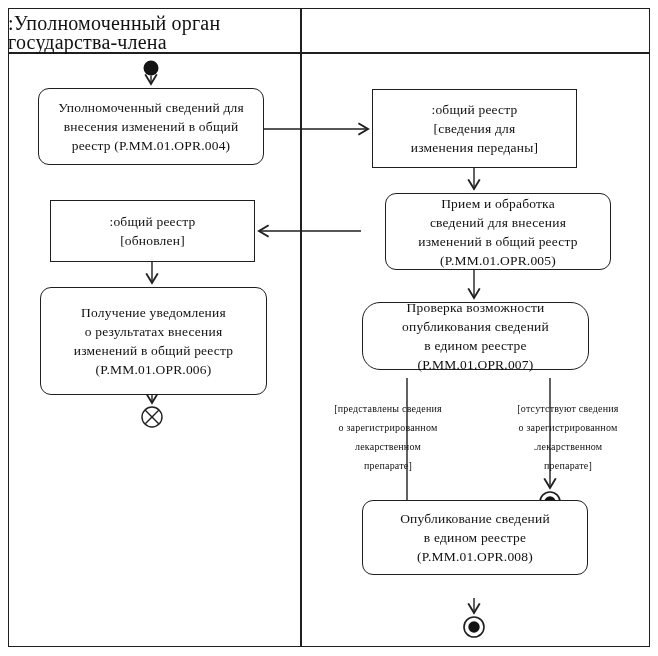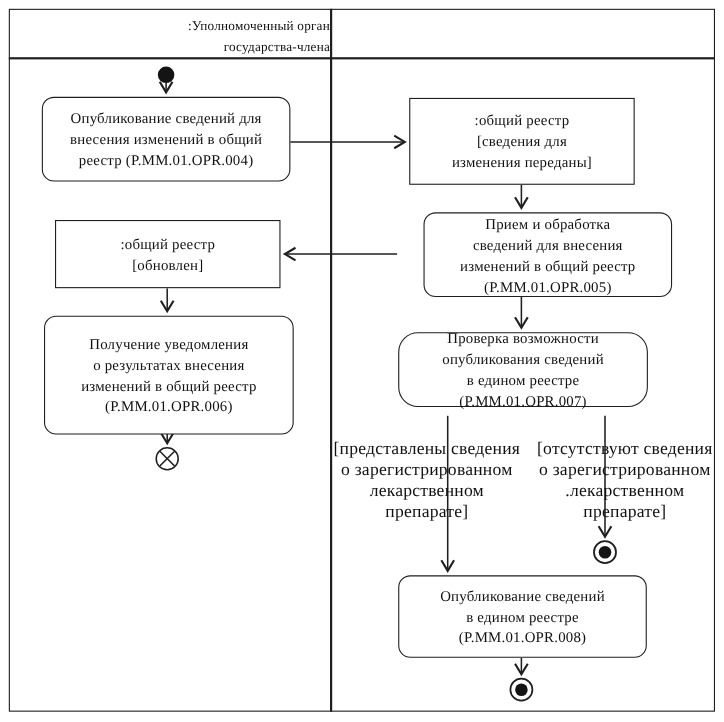--- a/index.html
+++ b/index.html
@@ -5,35 +5,35 @@
   html,body{margin:0;padding:0;background:#ffffff;}
   .stage{
     position:relative;width:658px;height:656px;background:#ffffff;
     font-family:"Liberation Serif","DejaVu Serif",serif;color:#111111;
     overflow:hidden;
   }
   .frame{position:absolute;left:8px;top:8px;width:640px;height:637px;border:1.5px solid #1f1f1f;background:transparent;}
   .vline{position:absolute;left:300px;top:8px;width:1.5px;height:639px;background:#1f1f1f;}
   .hline{position:absolute;left:8px;top:52px;width:642px;height:1.5px;background:#1f1f1f;}
   .lane-title{
-    position:absolute;text-align:right;white-space:pre-line;
-    font-size:12px;line-height:19px;letter-spacing:.2px;
+    position:absolute;text-align:left;white-space:pre-line;
+    font-size:20px;line-height:19px;letter-spacing:.2px;
   }
   .node{
     position:absolute;box-sizing:border-box;background:#ffffff;
     border:1.4px solid #1f1f1f;
     display:flex;align-items:center;justify-content:center;
     text-align:center;white-space:pre-line;
     font-size:13.5px;line-height:19px;letter-spacing:.2px;
   }
   .action{border-radius:11px;}
   .object{border-radius:0;}
   .guard{
     position:absolute;text-align:center;white-space:pre-line;
-    font-size:16px;line-height:19px;letter-spacing:.2px;background:transparent;
+    font-size:10px;line-height:19px;letter-spacing:.2px;background:transparent;
   }
   svg.overlay{position:absolute;left:0;top:0;width:658px;height:656px;}
 </style>
 </head>
 <body>
 
 <div class="stage">
 
   <div class="frame"></div>
   <div class="vline"></div>
@@ -75,21 +75,21 @@
       <circle cx="550" cy="502" r="10" fill="#ffffff" stroke="#1f1f1f" stroke-width="1.6"></circle>
       <circle cx="550" cy="502" r="5.7" fill="#141414"></circle>
     </g>
 
     <g>
       <circle cx="474" cy="627" r="10" fill="#ffffff" stroke="#1f1f1f" stroke-width="1.6"></circle>
       <circle cx="474" cy="627" r="5.7" fill="#141414"></circle>
     </g>
   </svg>
 
-  <div class="node action" style="left:38px;top:88px;width:226px;height:77px;">Опубликование сведений для
+  <div class="node action" style="left:38px;top:88px;width:226px;height:77px;">Уполномоченный сведений для
 внесения изменений в общий
 реестр (P.MM.01.OPR.004)</div>
 
   <div class="node object" style="left:50px;top:200px;width:205px;height:62px;">:общий реестр
 [обновлен]</div>
 
   <div class="node action" style="left:40px;top:287px;width:227px;height:108px;">Получение уведомления
 о результатах внесения
 изменений в общий реестр
 (P.MM.01.OPR.006)</div>
@@ -101,21 +101,21 @@
   <div class="node action" style="left:361px;top:193px;width:226px;height:77px;margin-left:24px;">Прием и обработка
 сведений для внесения
 изменений в общий реестр
 (P.MM.01.OPR.005)</div>
 
   <div class="node action" style="left:362px;top:302px;width:227px;height:68px;border-radius:18px;">Проверка возможности
 опубликования сведений
 в едином реестре
 (P.MM.01.OPR.007)</div>
 
-  <div class="node action" style="left:362px;top:523px;width:226px;height:75px;">Опубликование сведений
+  <div class="node action" style="left:362px;top:500px;width:226px;height:75px;">Опубликование сведений
 в едином реестре
 (P.MM.01.OPR.008)</div>
 
   <div class="guard" style="left:293px;top:399px;width:190px;">[представлены сведения
 о зарегистрированном
 лекарственном
 препарате]</div>
 
   <div class="guard" style="left:475px;top:399px;width:186px;">[отсутствуют сведения
 о зарегистрированном

